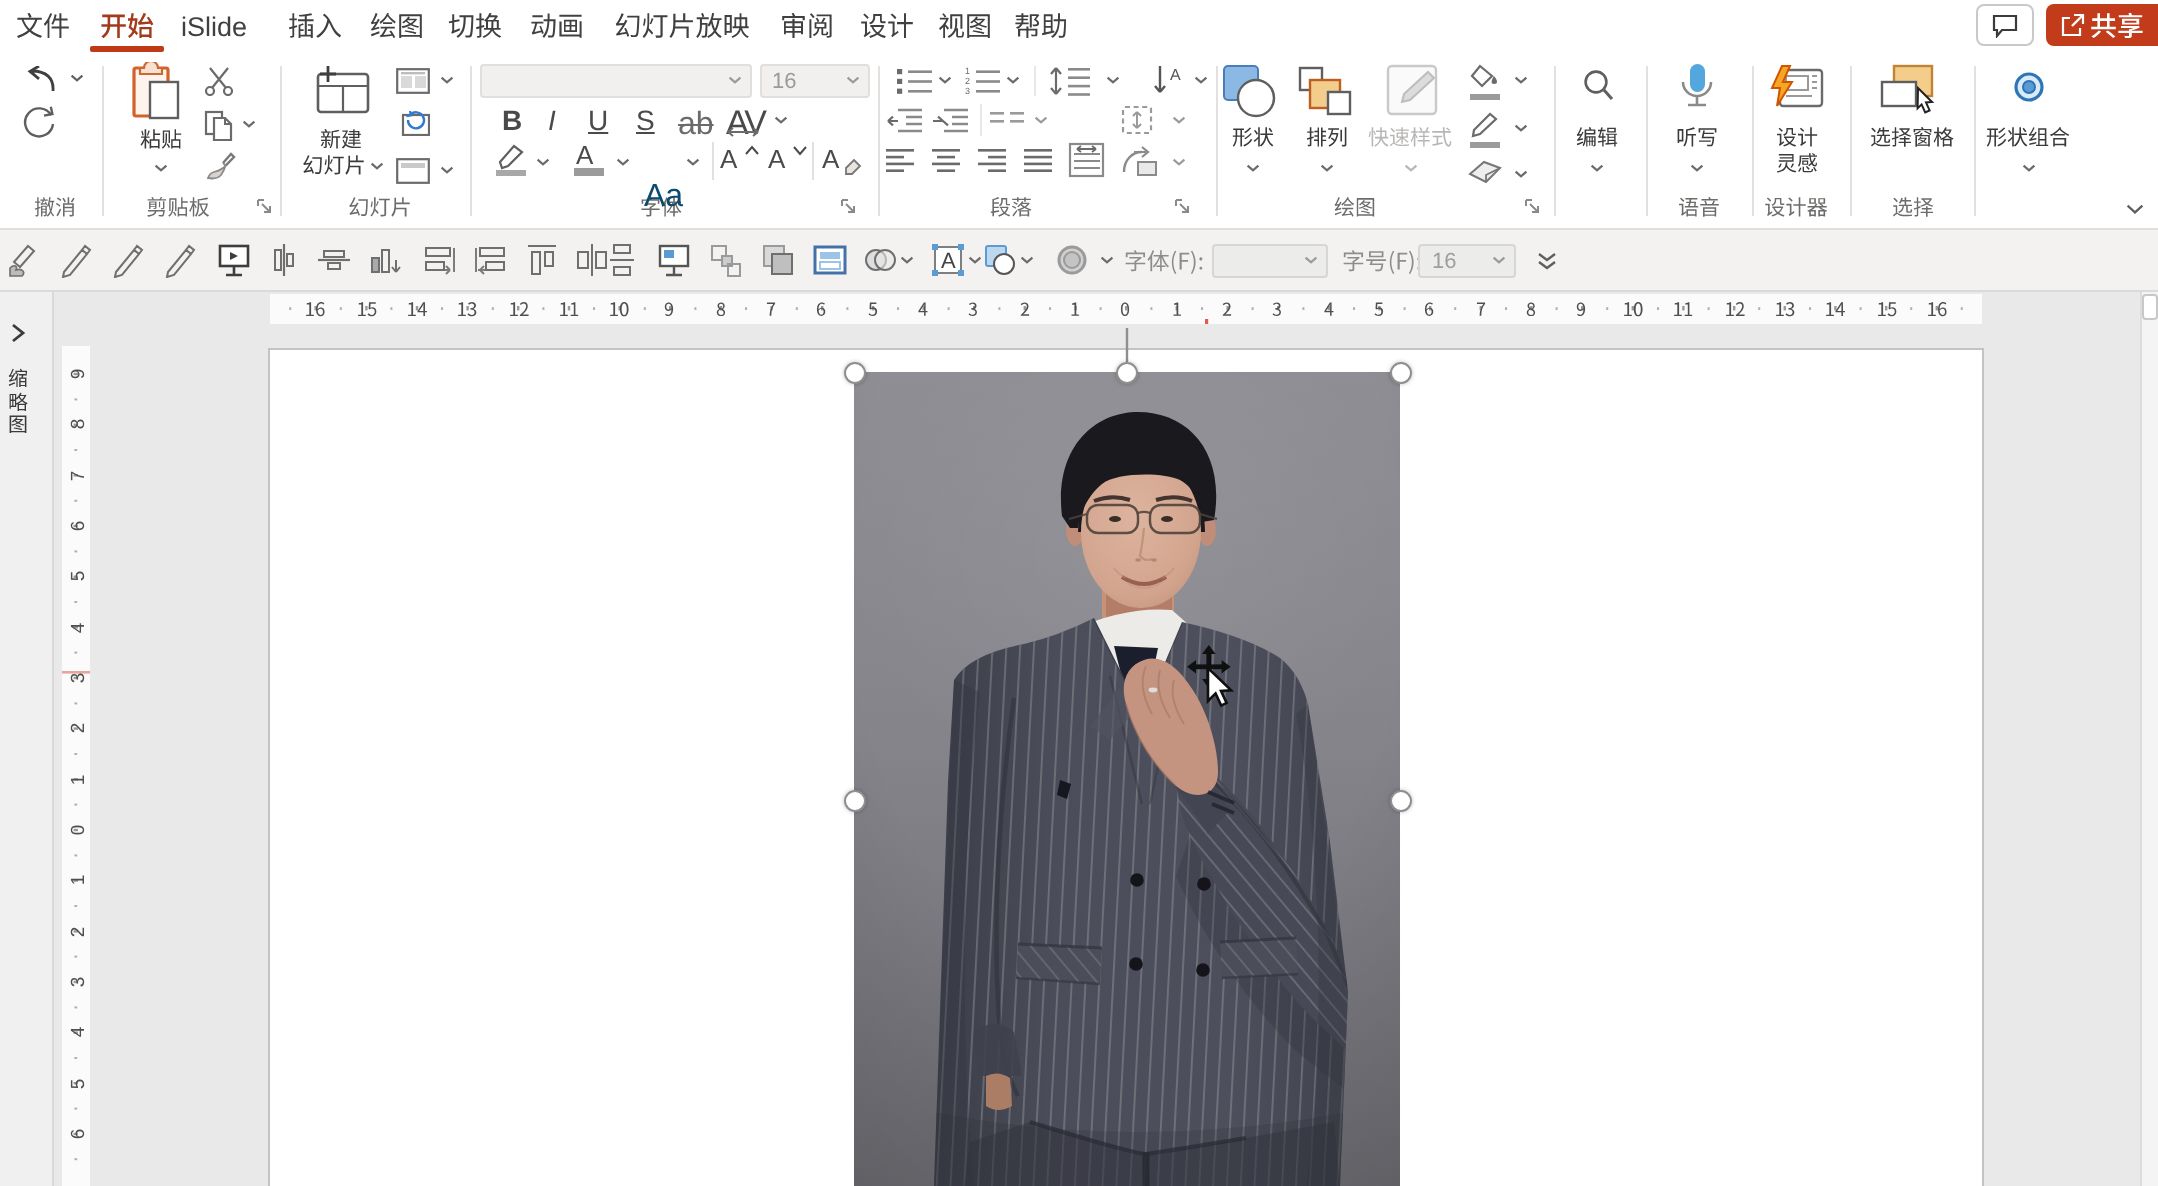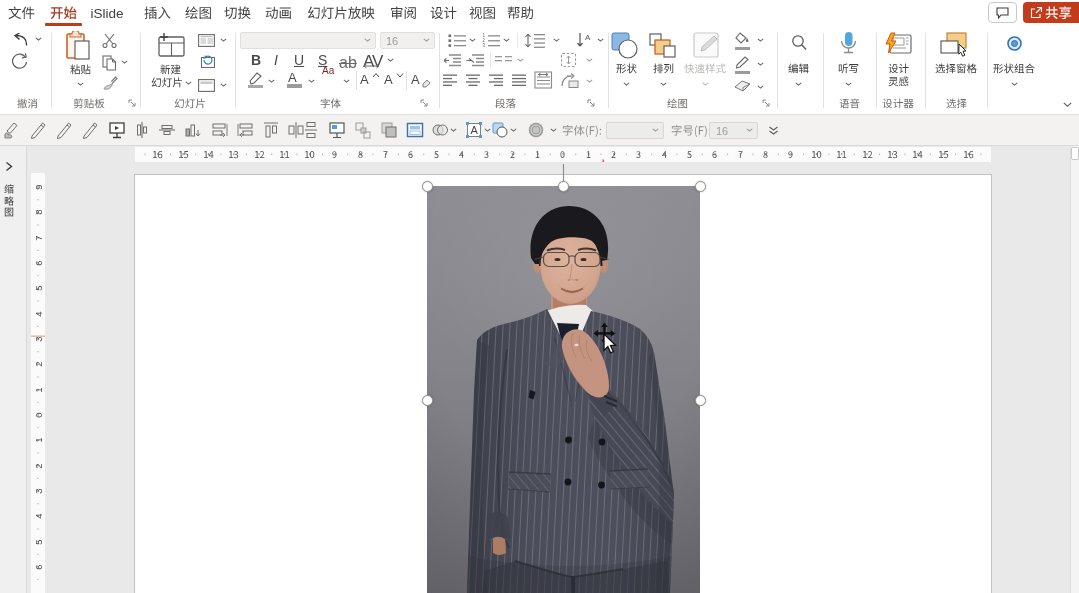--- a/index.html
+++ b/index.html
@@ -206,21 +206,21 @@
       <rect x="1" y="13" width="15" height="3" fill="#a8a8a8"></rect>
     </svg>
     <svg style="position:absolute;left:267.5px;top:79.1px" width="7" height="4" viewBox="0 0 7 3.9">
       <path d="M0.8 0.8 L3.5 3.1 L6.2 0.8" fill="none" stroke="#6a6a6a" stroke-width="1.1"></path>
     </svg>
     <div class="abs" style="left:288px;top:70px;width:14px;font-size:13px;color:#4a4a4a">A</div>
     <div class="abs" style="left:287px;top:84px;width:15px;height:3.5px;background:#9b9b9b"></div>
     <svg style="position:absolute;left:307.5px;top:79.1px" width="7" height="4" viewBox="0 0 7 3.9">
       <path d="M0.8 0.8 L3.5 3.1 L6.2 0.8" fill="none" stroke="#6a6a6a" stroke-width="1.1"></path>
     </svg>
-    <div class="abs" style="left:322px;top:65px;width:24px;font-size:10px;color:#7f1d1d">Aa</div>
+    <div class="abs" style="left:322px;top:90px;width:24px;font-size:16px;color:#0c4a6e">Aa</div>
     <svg style="position:absolute;left:342.5px;top:79.1px" width="7" height="4" viewBox="0 0 7 3.9">
       <path d="M0.8 0.8 L3.5 3.1 L6.2 0.8" fill="none" stroke="#6a6a6a" stroke-width="1.1"></path>
     </svg>
     <div class="abs" style="left:356px;top:71px;width:1px;height:19px;background:#e3e1df"></div>
     <div class="abs" style="left:360px;top:72px;width:14px;font-size:13px;color:#4a4a4a">A</div>
     <svg class="abs" style="left:372px;top:72px" width="8" height="7" viewBox="0 0 8 7">
       <path d="M1 5 L4 1.5 L7 5" fill="none" stroke="#4a4a4a" stroke-width="1"></path>
     </svg>
     <div class="abs" style="left:384px;top:72px;width:14px;font-size:13px;color:#4a4a4a">A</div>
     <svg class="abs" style="left:396px;top:72px" width="8" height="7" viewBox="0 0 8 7">

